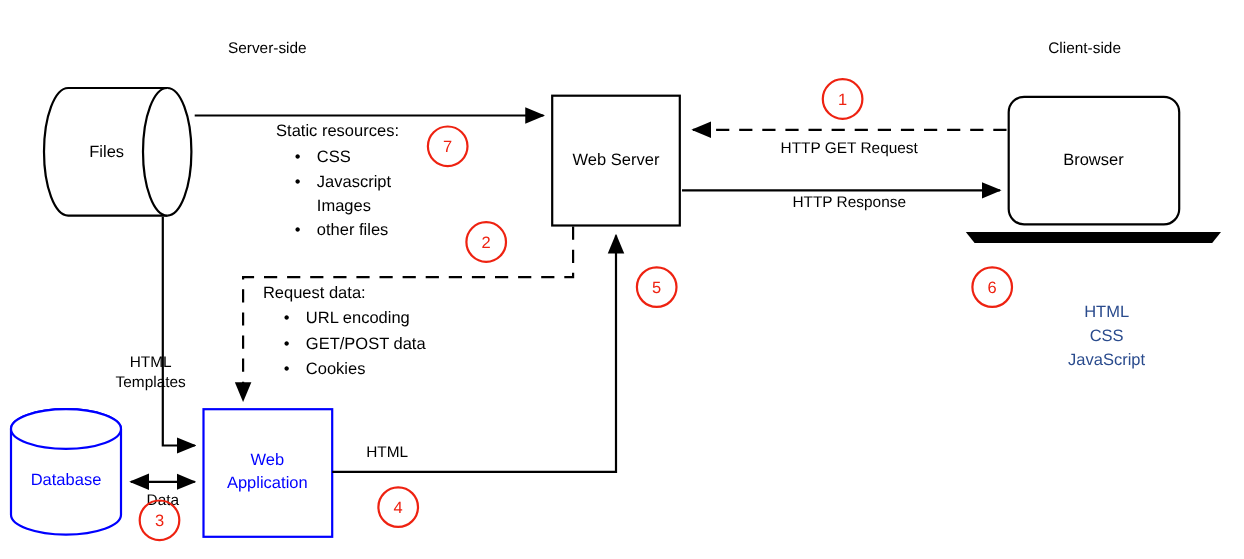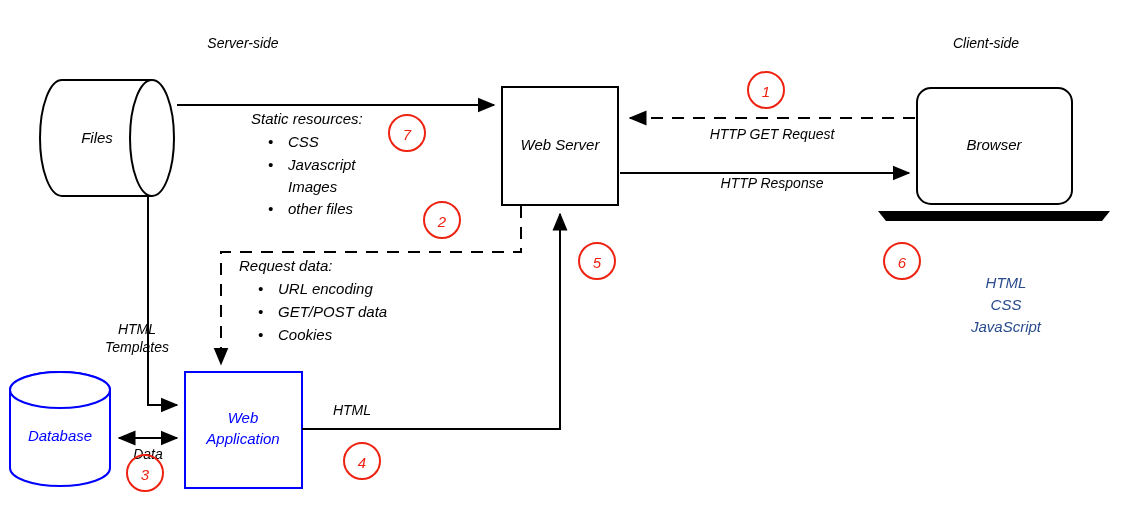--- a/index.html
+++ b/index.html
@@ -10,21 +10,20 @@
   body {
     width: 1131px;
     height: 508px;
     font-family: "Liberation Sans", sans-serif;
     overflow: hidden;
   }
   #diagram-root {
     position: relative;
     width: 1131px;
     height: 360px;
-    font-style: italic;
   }
   svg#flow {
     display: block;
     width: 1131px;
     height: 508px;
   }
   .node-label {
     font-family: "Liberation Sans", sans-serif;
     font-size: 15px;
     fill: #000000;

